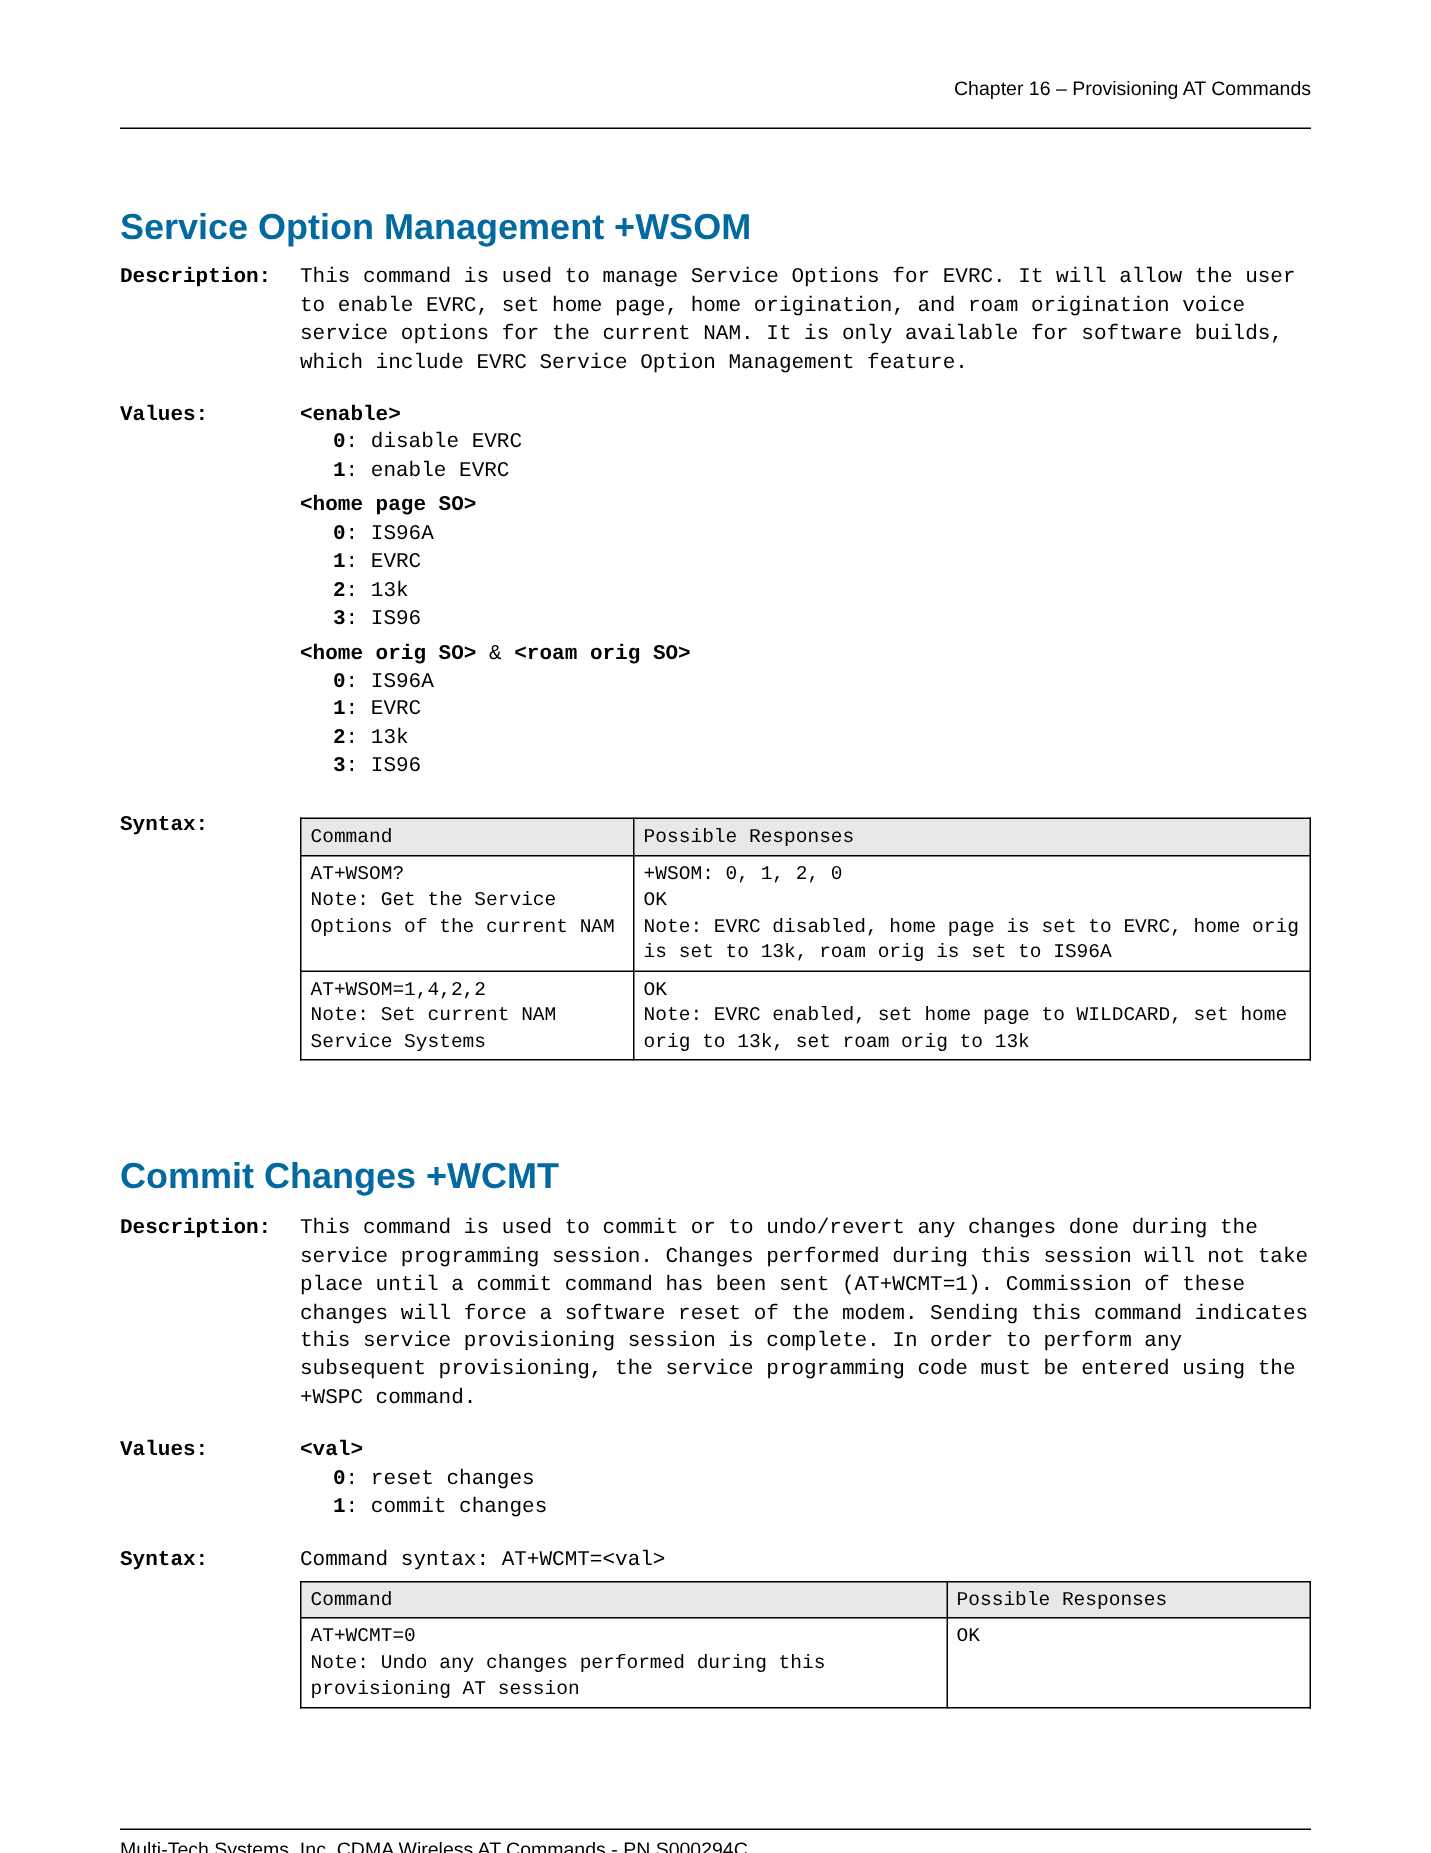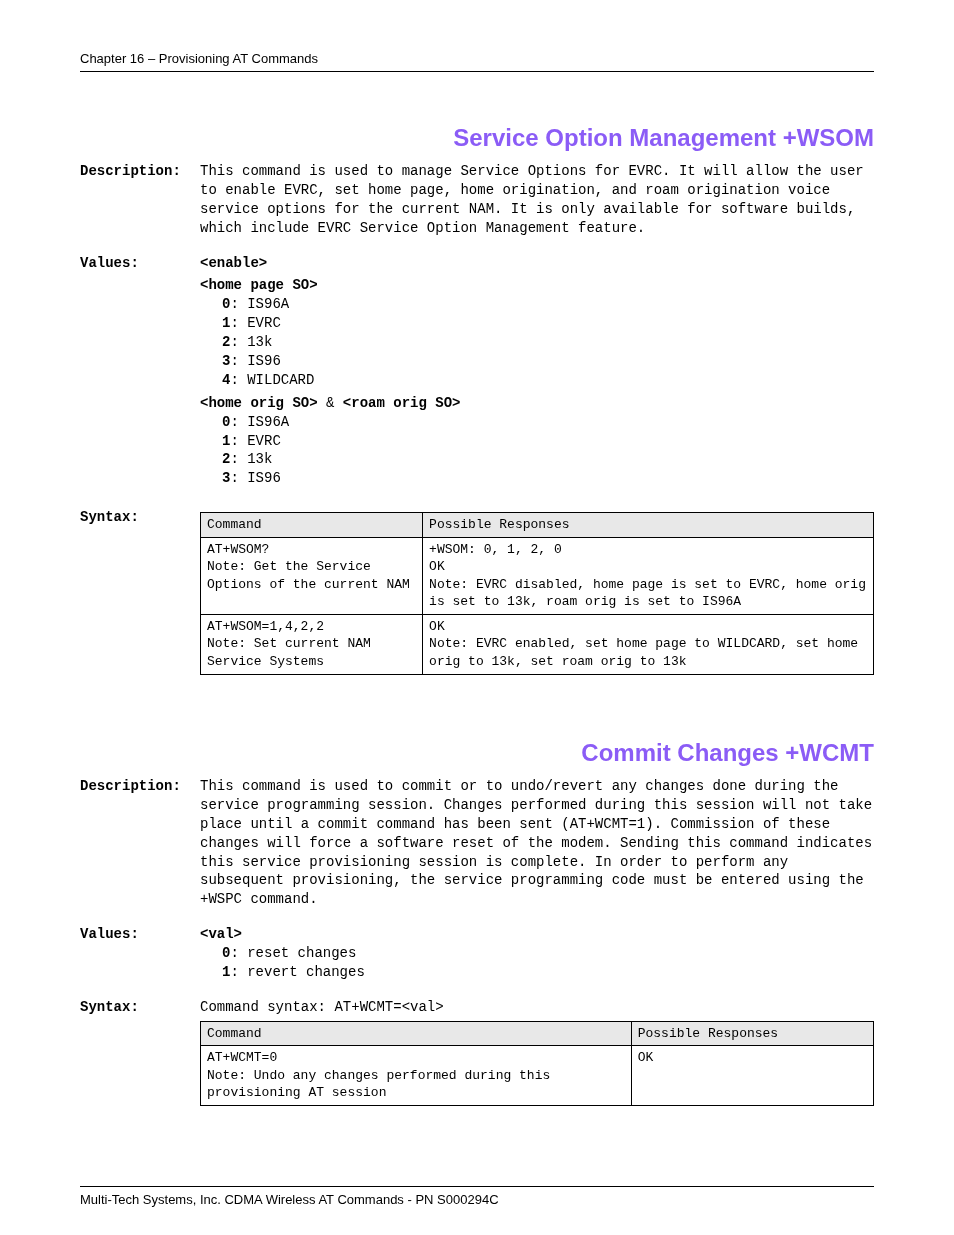--- a/index.html
+++ b/index.html
@@ -8,31 +8,30 @@
     font-size: 14px;
     color: #000;
     background: #fff;
     margin: 0;
     padding: 50px 80px 40px 80px;
     width: 954px;
     line-height: 1.35;
   }
   .header-line {
     border-bottom: 1px solid #000;
-    text-align: left;
+    text-align: right;
     font-size: 13px;
-    padding-bottom: 3px;
+    padding-bottom: 17px;
     margin-bottom: 50px;
   }
   h2.section-title {
-    color: #8b5cf6;
+    color: #0369a1;
     font-size: 24px;
     font-weight: bold;
     margin: 0 0 8px 0;
-    text-align: right;
   }
   .row { display: flex; margin-bottom: 2px; font-family: Liberation Mono, monospace; }
   .label-col { width: 120px; font-weight: bold; flex-shrink: 0; }
   .content-col { flex: 1; }
   .vgroup { margin-bottom: 4px; }
   .vgroup .vhead { font-weight: bold; }
   .indent { padding-left: 22px; }
   .indent .vk { font-weight: bold; }
   table.cmd {
     border-collapse: collapse;
@@ -68,29 +67,32 @@
   <div class="content-col">This command is used to manage Service Options for EVRC. It will allow the user to enable EVRC, set home page, home origination, and roam origination voice service options for the current NAM. It is only available for software builds, which include EVRC Service Option Management feature.</div>
 </div>
 
 <div style="height:14px"></div>
 
 <div class="row">
   <div class="label-col">Values:</div>
   <div class="content-col">
     <div class="vgroup">
       <span class="vhead">&lt;enable&gt;</span>
+      <div class="indent" id="s1g1">
+          <div><span class="vk">0</span><span>: disable EVRC</span></div>
+          <div><span class="vk">1</span><span>: enable EVRC</span></div>
+        </div>
     </div>
     <div class="vgroup">
       <span class="vhead">&lt;home page SO&gt;</span>
       <div class="indent" id="s1g2">
           <div><span class="vk">0</span><span>: IS96A</span></div>
           <div><span class="vk">1</span><span>: EVRC</span></div>
           <div><span class="vk">2</span><span>: 13k</span></div>
           <div><span class="vk">3</span><span>: IS96</span></div>
-          <div><span class="vk">4</span><span>: WILDCARD</span></div>
         </div>
     </div>
     <div class="vgroup">
       <span class="vhead">&lt;home orig SO&gt;</span><span> &amp; </span><span class="vhead">&lt;roam orig SO&gt;</span>
       <div class="indent" id="s1g3">
           <div><span class="vk">0</span><span>: IS96A</span></div>
           <div><span class="vk">1</span><span>: EVRC</span></div>
           <div><span class="vk">2</span><span>: 13k</span></div>
           <div><span class="vk">3</span><span>: IS96</span></div>
         </div>
@@ -140,21 +142,21 @@
 
 <div style="height:14px"></div>
 
 <div class="row">
   <div class="label-col">Values:</div>
   <div class="content-col">
     <div class="vgroup">
       <span class="vhead">&lt;val&gt;</span>
       <div class="indent" id="s2g1">
           <div><span class="vk">0</span><span>: reset changes</span></div>
-          <div><span class="vk">1</span><span>: revert changes</span></div>
+          <div><span class="vk">1</span><span>: commit changes</span></div>
         </div>
     </div>
   </div>
 </div>
 
 <div style="height:10px"></div>
 
 <div class="row">
   <div class="label-col">Syntax:</div>
   <div class="content-col">

